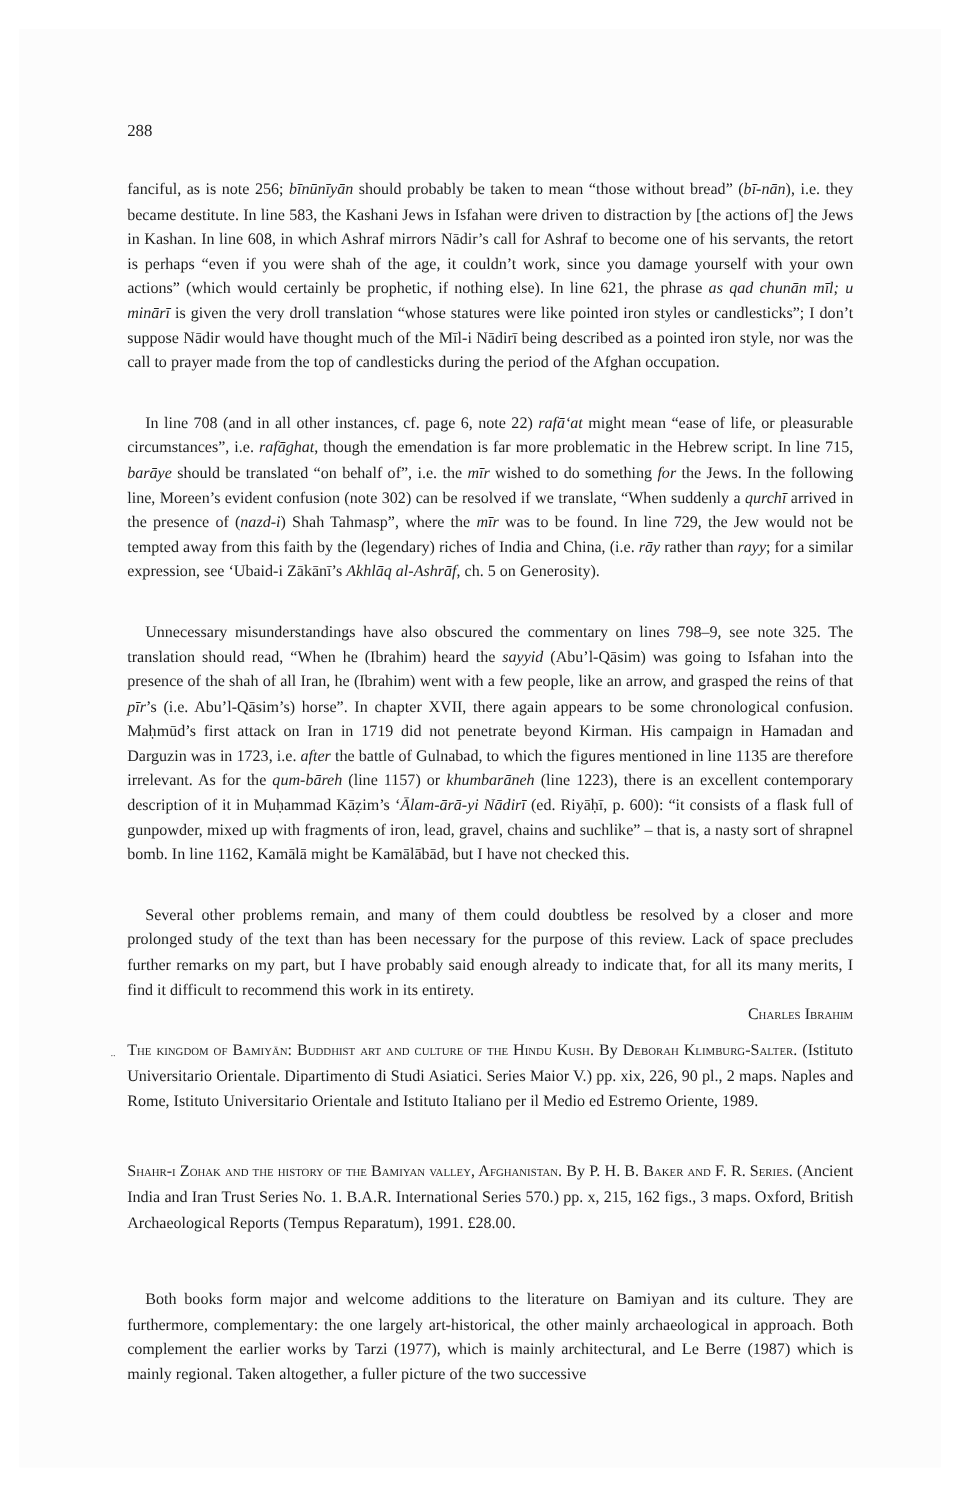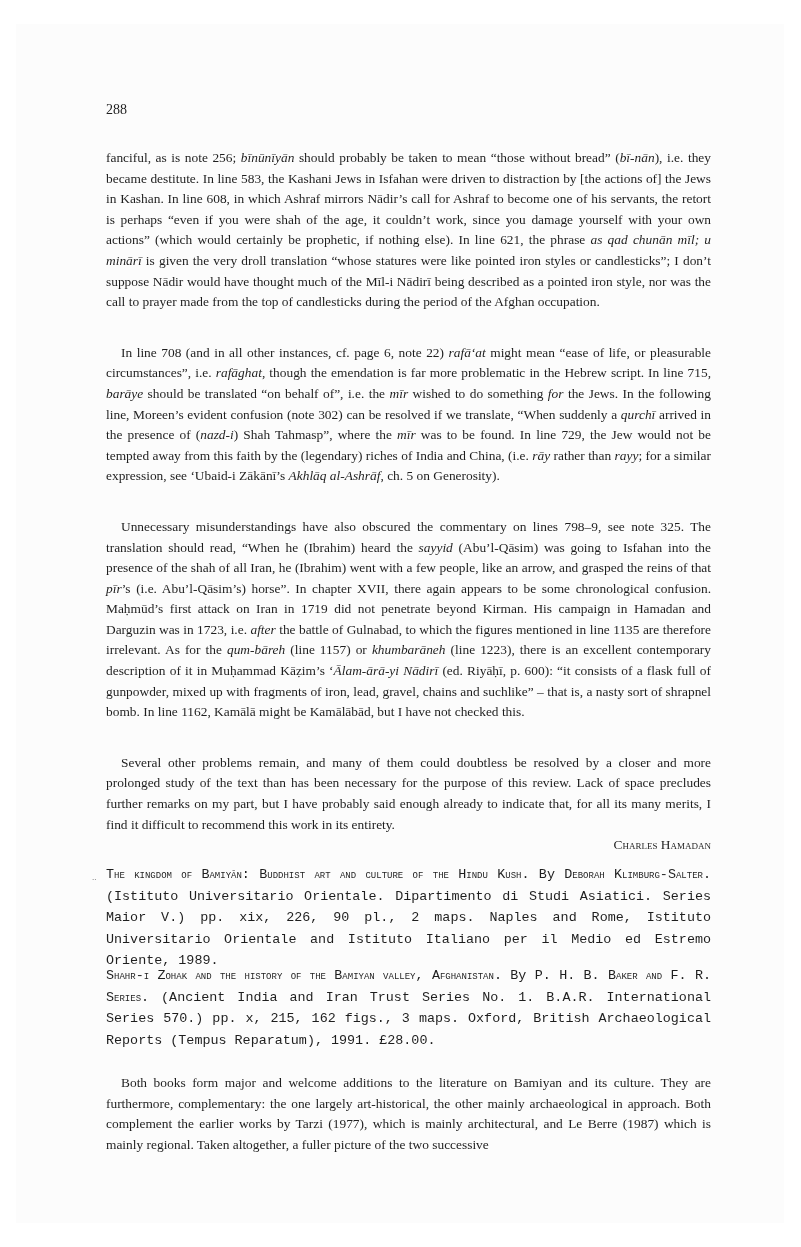--- a/index.html
+++ b/index.html
@@ -69,21 +69,20 @@
     text-align: right;
     font-variant: small-caps;
   }
   .biblio {
     position: absolute;
     left: 106px;
     width: 605px;
     font-size: 13.4px;
     line-height: 21.5px;
     text-align: justify;
-    font-family: Liberation Mono, monospace;
   }
   .stray-mark {
     position: absolute;
     left: 92px;
     top: 872px;
     font-size: 9px;
     color: #666;
   }
 </style>
 </head>
@@ -93,21 +92,21 @@
 
 <div class="header">
   <span class="page-number">288</span>
 </div>
 
 <div class="text-block" style="top:148px;">
   <p><span>fanciful, as is note 256; </span><i>bīnūnīyān</i><span> should probably be taken to mean “those without bread” (</span><i>bī-nān</i><span>), i.e. they became destitute. In line 583, the Kashani Jews in Isfahan were driven to distraction by [the actions of] the Jews in Kashan. In line 608, in which Ashraf mirrors Nādir’s call for Ashraf to become one of his servants, the retort is perhaps “even if you were shah of the age, it couldn’t work, since you damage yourself with your own actions” (which would certainly be prophetic, if nothing else). In line 621, the phrase </span><i>as qad chunān mīl; u minārī</i><span> is given the very droll translation “whose statures were like pointed iron styles or candlesticks”; I don’t suppose Nādir would have thought much of the Mīl-i Nādirī being described as a pointed iron style, nor was the call to prayer made from the top of candlesticks during the period of the Afghan occupation.</span></p>
   <p class="indent"><span>In line 708 (and in all other instances, cf. page 6, note 22) </span><i>rafā‘at</i><span> might mean “ease of life, or pleasurable circumstances”, i.e. </span><i>rafāghat</i><span>, though the emendation is far more problematic in the Hebrew script. In line 715, </span><i>barāye</i><span> should be translated “on behalf of”, i.e. the </span><i>mīr</i><span> wished to do something </span><i>for</i><span> the Jews. In the following line, Moreen’s evident confusion (note 302) can be resolved if we translate, “When suddenly a </span><i>qurchī</i><span> arrived in the presence of (</span><i>nazd-i</i><span>) Shah Tahmasp”, where the </span><i>mīr</i><span> was to be found. In line 729, the Jew would not be tempted away from this faith by the (legendary) riches of India and China, (i.e. </span><i>rāy</i><span> rather than </span><i>rayy</i><span>; for a similar expression, see ‘Ubaid-i Zākānī’s </span><i>Akhlāq al-Ashrāf</i><span>, ch. 5 on Generosity).</span></p>
   <p class="indent"><span>Unnecessary misunderstandings have also obscured the commentary on lines 798–9, see note 325. The translation should read, “When he (Ibrahim) heard the </span><i>sayyid</i><span> (Abu’l-Qāsim) was going to Isfahan into the presence of the shah of all Iran, he (Ibrahim) went with a few people, like an arrow, and grasped the reins of that </span><i>pīr</i><span>’s (i.e. Abu’l-Qāsim’s) horse”. In chapter XVII, there again appears to be some chronological confusion. Maḥmūd’s first attack on Iran in 1719 did not penetrate beyond Kirman. His campaign in Hamadan and Darguzin was in 1723, i.e. </span><i>after</i><span> the battle of Gulnabad, to which the figures mentioned in line 1135 are therefore irrelevant. As for the </span><i>qum-bāreh</i><span> (line 1157) or </span><i>khumbarāneh</i><span> (line 1223), there is an excellent contemporary description of it in Muḥammad Kāẓim’s ‘</span><i>Ālam-ārā-yi Nādirī</i><span> (ed. Riyāḥī, p. 600): “it consists of a flask full of gunpowder, mixed up with fragments of iron, lead, gravel, chains and suchlike” – that is, a nasty sort of shrapnel bomb. In line 1162, Kamālā might be Kamālābād, but I have not checked this.</span></p>
   <p class="indent"><span>Several other problems remain, and many of them could doubtless be resolved by a closer and more prolonged study of the text than has been necessary for the purpose of this review. Lack of space precludes further remarks on my part, but I have probably said enough already to indicate that, for all its many merits, I find it difficult to recommend this work in its entirety.</span></p>
-  <p class="signature">Charles Hamadan</p>
+  <p class="signature">Charles Ibrahim</p>
 </div>
 
 <span class="stray-mark">..</span>
 
 <div class="biblio" style="top:864px;">
   <span class="sc">The kingdom of Bamiyān: Buddhist art and culture of the Hindu Kush.</span>
   <span>By</span>
   <span class="sc">Deborah Klimburg-Salter.</span>
   <span>(Istituto Universitario Orientale. Dipartimento di Studi Asiatici. Series Maior V.) pp. xix, 226, 90 pl., 2  maps. Naples and Rome, Istituto Universitario Orientale and Istituto Italiano per il Medio ed Estremo Oriente, 1989.</span>
 </div>

